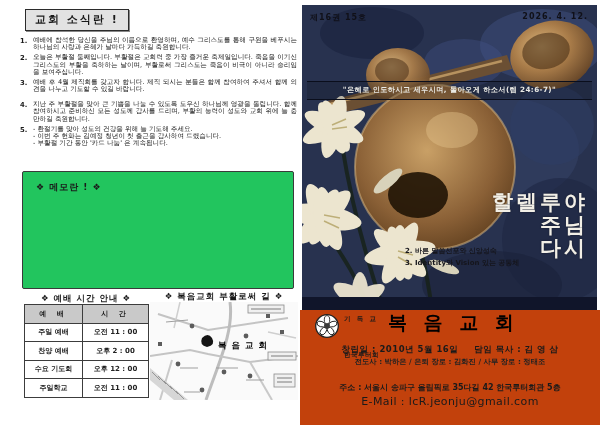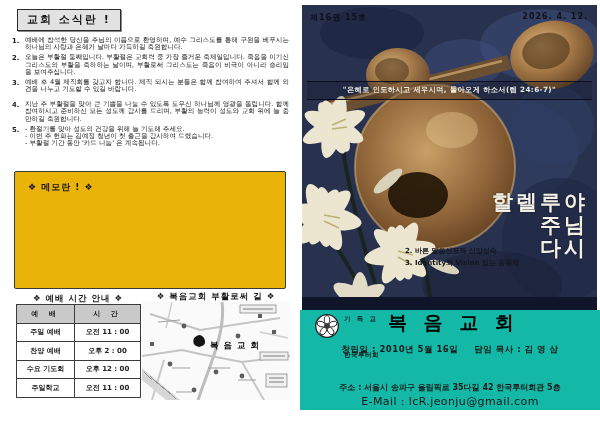--- a/index.html
+++ b/index.html
@@ -5,21 +5,21 @@
   * { margin:0; padding:0; box-sizing:border-box; }
   html,body { width:600px; height:425px; }
   body {
     font-family: "DejaVu Sans", sans-serif;
     background:#ffffff;
     position:relative;
     overflow:hidden;
     color:#1a1a1a;
   }
   .page { position:absolute; top:0; bottom:0; }
-  .page-left  { left:0; width:300px;padding-left:23px; }
+  .page-left  { left:8px; width:300px;padding-left:23px; }
   .page-right { left:300px; width:300px; }
 
   
   .news-title-box {
     position:absolute; left:17px; top:9px;
     border:1.5px solid #2b2b2b; background:#e2e2e2;
     padding:2px 9px 3px 9px;
     font-size:11px; font-weight:bold; letter-spacing:2px;
     box-shadow:1px 1px 0 #888;
   }
@@ -28,21 +28,21 @@
   .news-item .num { width:13px; flex:none; font-size:6.8px; font-weight:bold; }
   .news-item .txt {
     flex:1; font-size:6.6px; line-height:7.4px;
     text-align:justify; color:#111;
   }
   .news-item.gap-before { margin-top:7px; }
   .sub-line { display:block; }
 
   .memo-box {
     position:absolute; left:14px; top:171px; width:272px; height:118px;
-    border:1.3px solid #3a3a3a; border-radius:2px; background:#eab308;
+    border:1.3px solid #3a3a3a; border-radius:2px; background:#22c55e;
   }
   .memo-title { font-size:9px; font-weight:bold; padding:9px 0 0 13px; letter-spacing:1px; }
 
   .section-title {
     position:absolute; font-size:8.5px; font-weight:bold;
     text-align:center; letter-spacing:1px; white-space:nowrap;
   }
   .schedule-title { left:14px; top:293px; width:128px; }
   .map-title { left:138px; top:291px; width:156px; }
 
@@ -86,21 +86,21 @@
     text-align:right; color:#f2efe6; font-weight:bold;
     font-size:21px; line-height:23px; letter-spacing:3px;
     text-shadow:0 0 2px rgba(0,0,0,0.45);
   }
   .practice {
     position:absolute; left:103px; top:240px; z-index:2;
     color:#15151c; font-size:7px; line-height:12px; font-weight:bold;
   }
   .practice .practice-title { letter-spacing:2.5px; margin-bottom:1px; }
 
-  .church-block { position:absolute; left:0; right:0; top:310px; height:100px; background:#14b8a6; }
+  .church-block { position:absolute; left:0; right:0; top:310px; height:115px; background:#c2410c; }
   .emblem { position:absolute; left:14px; top:3px; width:26px; height:26px; }
   .denom { position:absolute; left:44px; top:5px; font-size:6.5px; font-weight:bold; line-height:8px; letter-spacing:2px; }
   .denom .d2 { letter-spacing:0.5px;margin-top:28px; }
   .church-name {
     position:absolute; left:88px; top:0px;
     font-size:19px; font-weight:bold; letter-spacing:5px; color:#000;
   }
   .info-line { position:absolute; left:4px; right:4px; text-align:center; white-space:nowrap; }
   .line-founded { top:34px; font-size:8.5px; font-weight:bold; letter-spacing:0.5px; }
   .line-founded .sep { display:inline-block; width:16px; }
@@ -356,16 +356,17 @@
     </svg>
     <div class="denom">
       <div class="d1">기 독 교</div>
       <div class="d2">한국루터회</div>
     </div>
     <div class="church-name">복 음 교 회</div>
 
     <div class="info-line line-founded">
       <span>창립일 : 2010년 5월 16일</span><span class="sep"></span><span>담임 목사 : 김  영  삼</span>
     </div>
+    <div class="info-line line-staff">전도사 : 박하은 / 은퇴 장로 : 김화진 / 사무 장로 : 정태조</div>
     <div class="info-line line-addr">주소 :  서울시 송파구 올림픽로 35다길 42 한국루터회관 5층</div>
     <div class="info-line line-mail">E-Mail : lcR.jeonju@gmail.com</div>
   </div>
 </div>
 
 </body></html>

